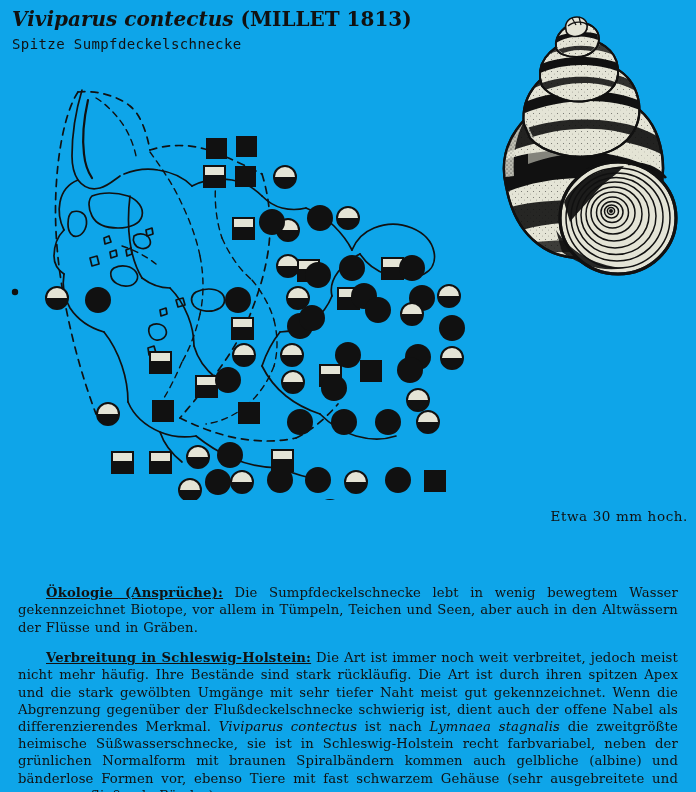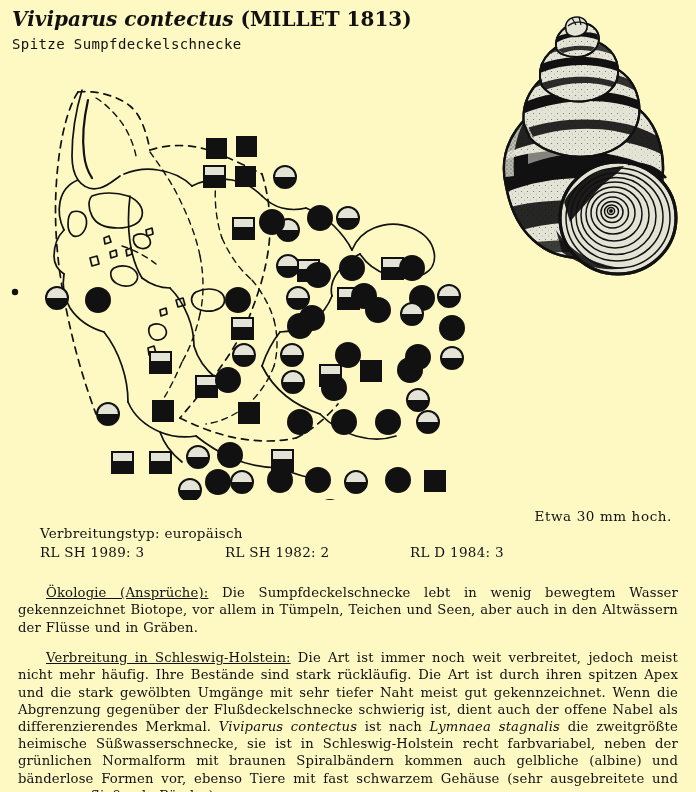--- a/index.html
+++ b/index.html
@@ -12,21 +12,21 @@
     background: #e4e4d6;
     font-family: "DejaVu Serif", serif;
     color: #111111;
     overflow: hidden;
     position: relative;
   }
   #page {
     position: relative;
     width: 696px;
     height: 792px;
-    background: #fef9c3;
+    background: #0ea5e9;
   }
 
   
   #header {
     position: absolute;
     left: 12px;
     top: 6px;
     width: 480px;
   }
   #sci-name {
@@ -69,21 +69,21 @@
     left: 0px;
     top: 70px;
     width: 490px;
     height: 430px;
   }
   #map-wrap svg { display: block; }
 
   
   #shell-caption {
     position: absolute;
-    right: 24px;
+    right: 8px;
     top: 508px;
     font-family: "DejaVu Serif", serif;
     font-size: 13.5px;
     letter-spacing: 0.6px;
     white-space: nowrap;
   }
   #meta-block {
     position: absolute;
     left: 40px;
     top: 524px;
@@ -108,21 +108,21 @@
     font-family: "DejaVu Serif", serif;
     font-size: 13.2px;
     line-height: 17.2px;
     text-align: justify;
     text-justify: inter-word;
     letter-spacing: 0.15px;
     word-spacing: 0.5px;
   }
   .para .lead {
     text-decoration: underline;
-    font-weight: normal;
+    font-weight: bold;
   }
   .para .it {
     font-style: italic;
   }
   #para-oekologie { top: 571px; text-indent: 28px; }
   #para-verbreitung { top: 636px; text-indent: 28px; }
 </style>
 </head>
 <body>
 
@@ -575,22 +575,18 @@
         <circle cx="320" cy="148" r="13" fill="#111"></circle>
         <circle cx="272" cy="152" r="13" fill="#111"></circle>
       </g>
 
       <circle cx="15" cy="222" r="3.2" fill="#111"></circle>
     </svg>
   </div>
 
   <div id="shell-caption">Etwa 30 mm hoch.</div>
 
-  <div id="meta-block">
-    <span class="rl-row"><span>Verbreitungstyp:</span> <span>europäisch</span></span>
-    <span class="rl-row"><span class="rl-1">RL SH 1989: 3</span><span class="rl-2">RL SH 1982: 2</span><span class="rl-3">RL D 1984: 3</span></span>
-  </div>
 
   <p class="para" id="para-oekologie"><span class="lead">Ökologie (Ansprüche):</span><span> Die Sumpfdeckelschnecke lebt in wenig bewegtem Wasser gekennzeichnet Biotope, vor allem in Tümpeln, Teichen und Seen, aber auch in den Altwässern der Flüsse und in Gräben.</span></p>
 
   <p class="para" id="para-verbreitung"><span class="lead">Verbreitung in Schleswig-Holstein:</span><span> Die Art ist immer noch weit verbreitet, jedoch meist nicht mehr häufig. Ihre Bestände sind stark rückläufig. Die Art ist durch ihren spitzen Apex und die stark gewölbten Umgänge mit sehr tiefer Naht meist gut gekennzeichnet. Wenn die Abgrenzung gegenüber der Flußdeckelschnecke schwierig ist, dient auch der offene Nabel als differenzierendes Merkmal. </span><span class="it">Viviparus contectus</span><span> ist nach </span><span class="it">Lymnaea stagnalis</span><span> die zweitgrößte heimische Süßwasserschnecke, sie ist in Schleswig-Holstein recht farbvariabel, neben der grünlichen Normalform mit braunen Spiralbändern kommen auch gelbliche (albine) und bänderlose Formen vor, ebenso Tiere mit fast schwarzem Gehäuse (sehr ausgebreitete und zusammenfließende Bänder).</span></p>
 
 </div>
 
 </body></html>

